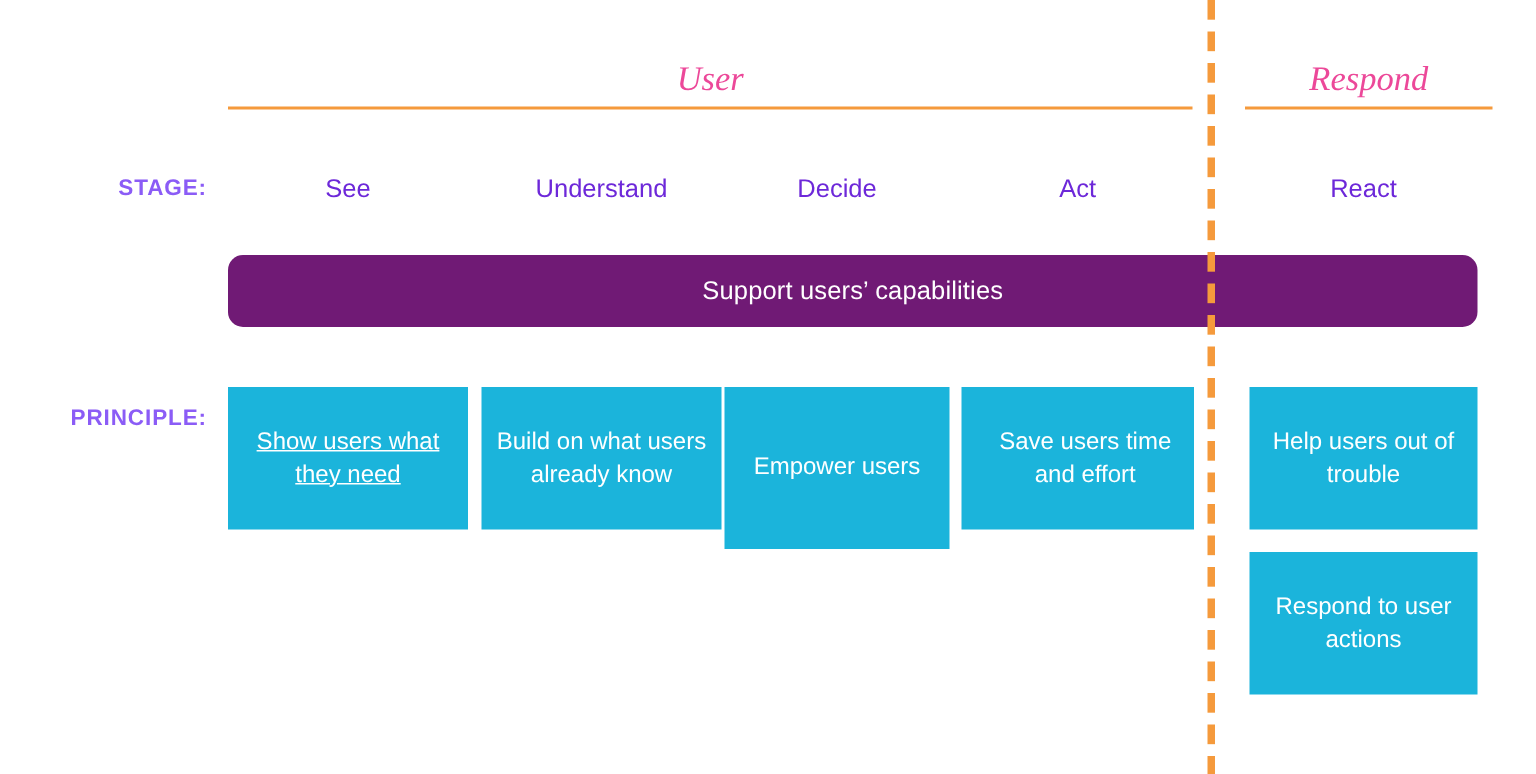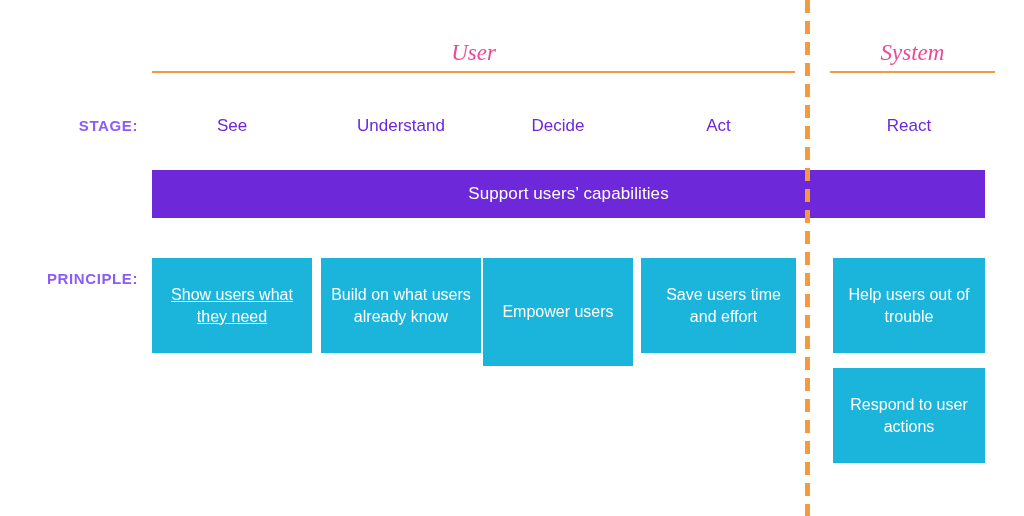--- a/index.html
+++ b/index.html
@@ -51,27 +51,28 @@
     position: absolute;
     font-size: 17px;
     color: #6d28d9;
     text-align: center;
     white-space: nowrap;
   }
 
   
   .capability-bar {
     position: absolute;
-    background: #6d28d9;
+    background: #701a75;
     color: #ffffff;
     display: flex;
     align-items: center;
     justify-content: center;
     font-size: 17px;
     letter-spacing: 0.1px;
+    border-radius: 10px;
   }
 
   
   .principle-box {
     position: absolute;
     background: #1BB4DB;
     color: #ffffff;
     display: flex;
     align-items: center;
     justify-content: center;
@@ -98,21 +99,21 @@
   }
 </style>
 </head>
 <body>
 
 <div id="canvas">
 
   <div class="group-label" style="left:152px; top:40px; width:643px;">User</div>
   <div class="group-rule" style="left:152px; top:71px; width:643px;"></div>
 
-  <div class="group-label" style="left:830px; top:40px; width:165px;">System</div>
+  <div class="group-label" style="left:830px; top:40px; width:165px;">Respond</div>
   <div class="group-rule" style="left:830px; top:71px; width:165px;"></div>
 
   <div class="row-caption" style="left:0px; top:117px; width:138px;">STAGE:</div>
 
   <div class="row-caption" style="left:0px; top:270px; width:138px;">PRINCIPLE:</div>
 
   <div class="stage-label" style="left:152px; top:116px; width:160px;">See</div>
   <div class="stage-label" style="left:321px; top:116px; width:160px;">Understand</div>
   <div class="stage-label" style="left:483px; top:116px; width:150px;">Decide</div>
   <div class="stage-label" style="left:641px; top:116px; width:155px;">Act</div>

